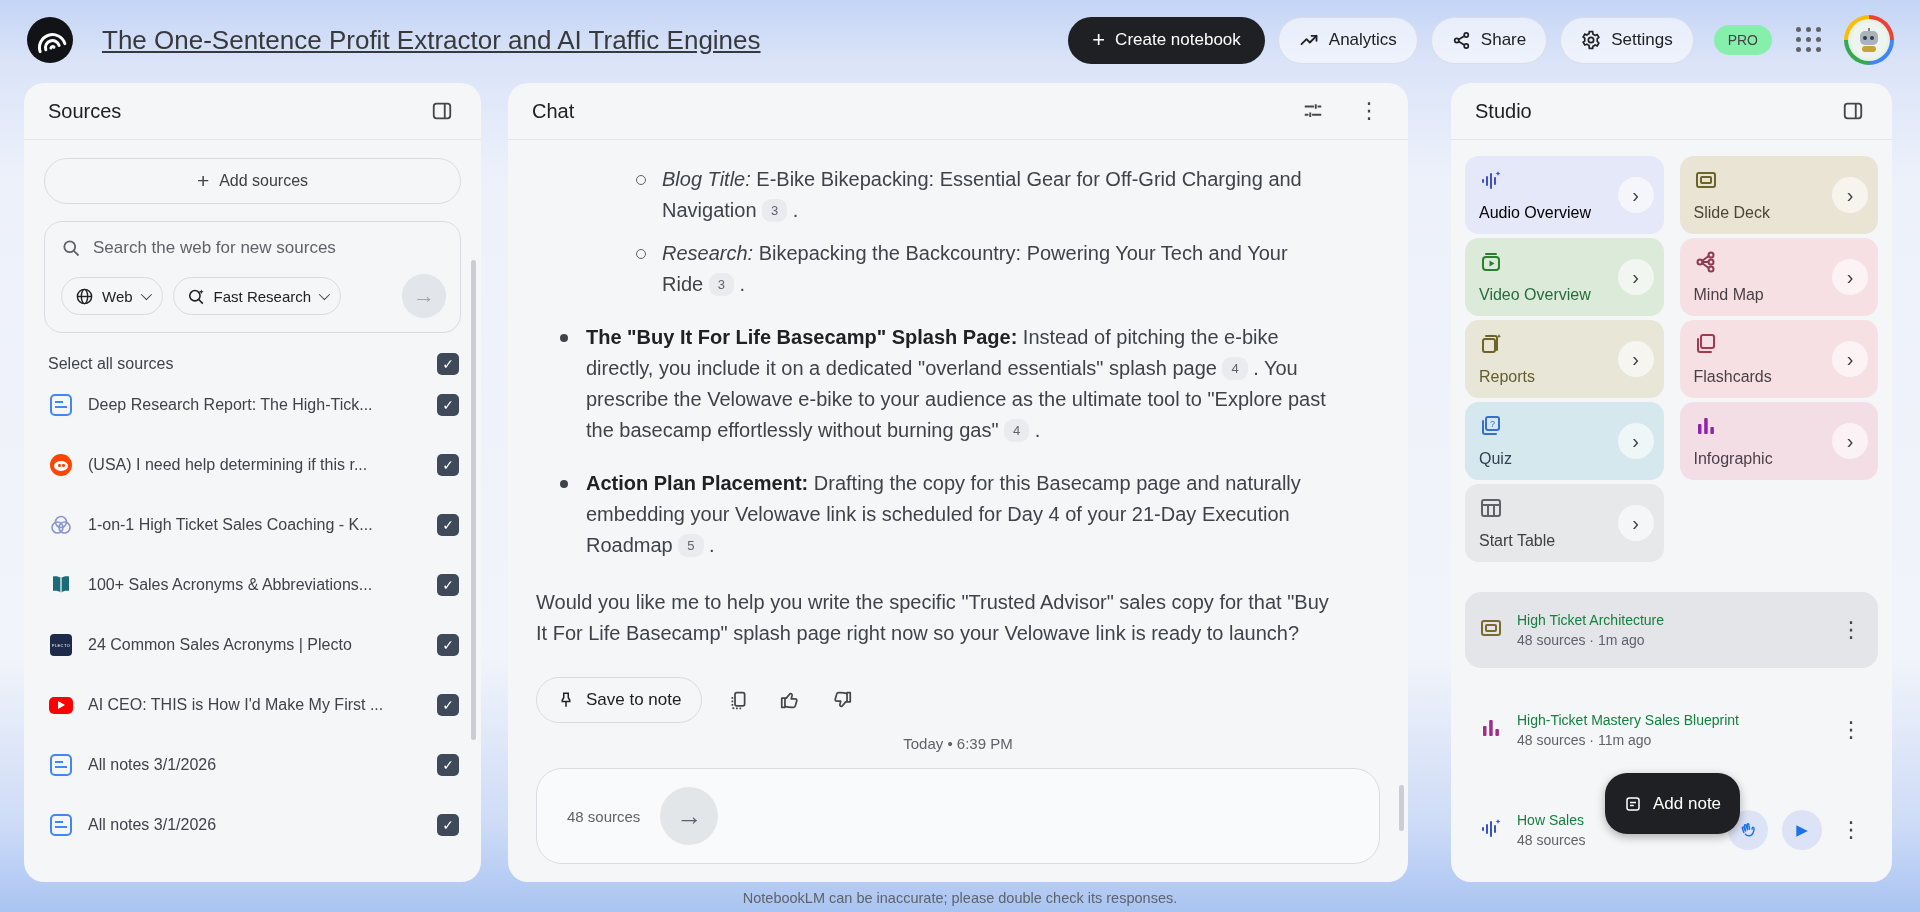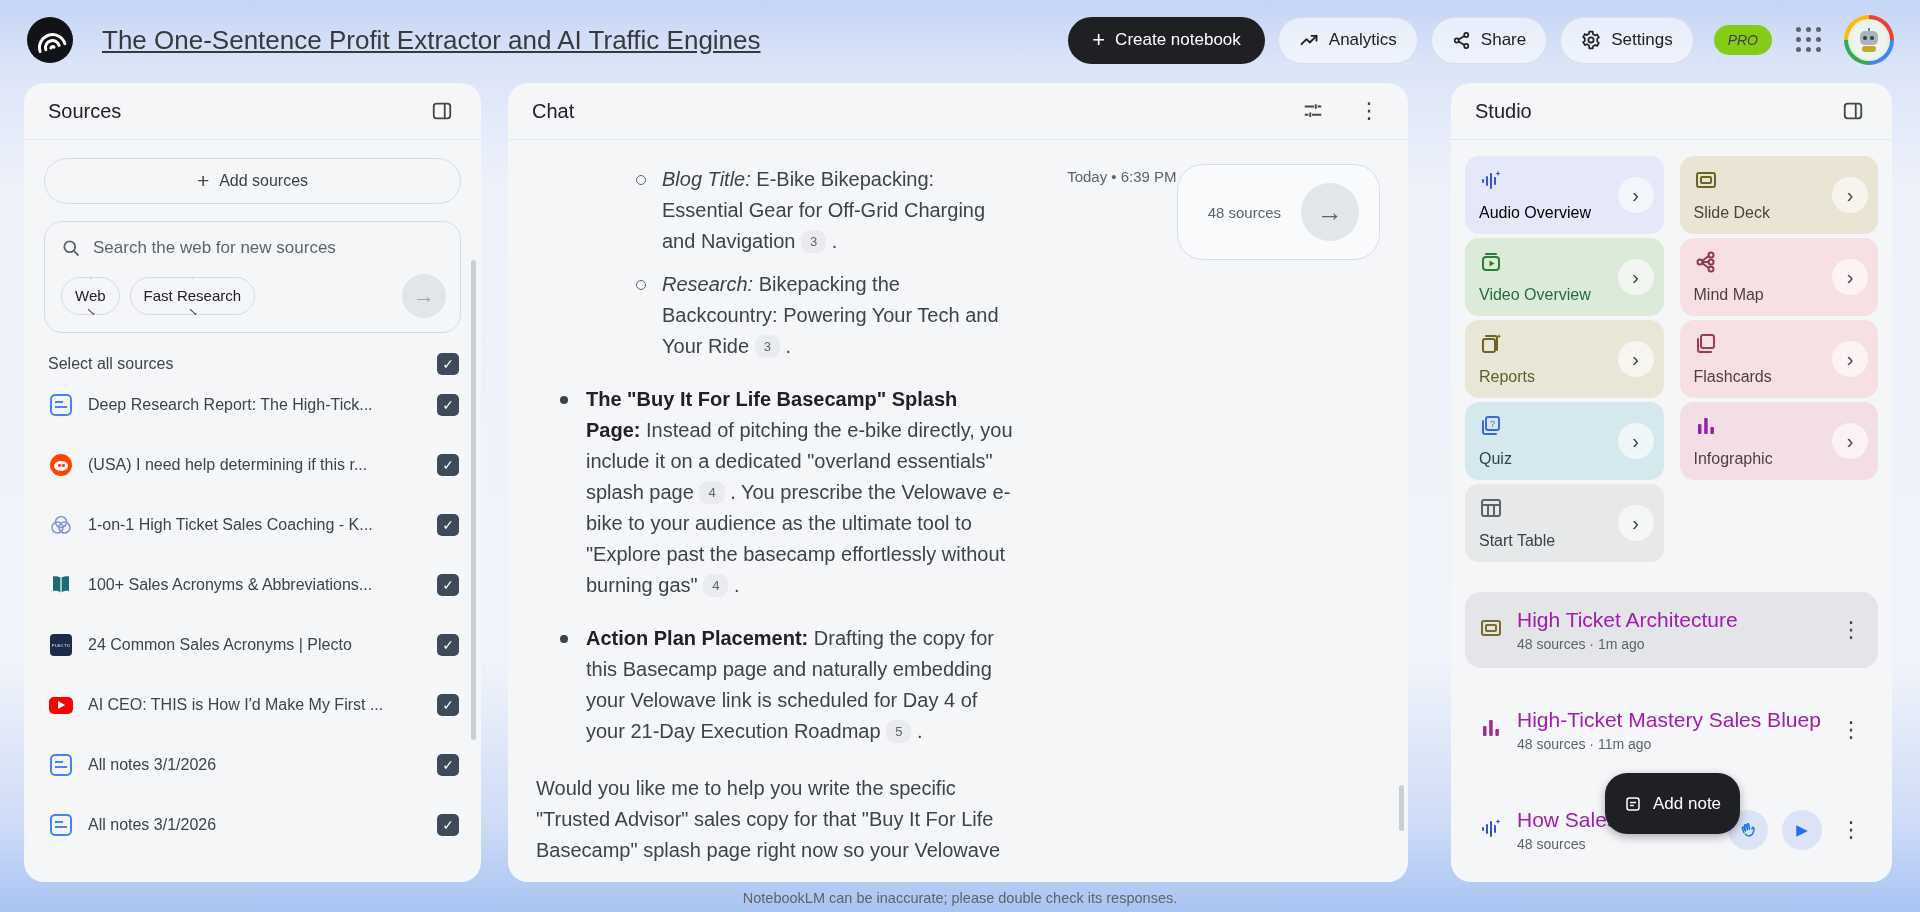--- a/index.html
+++ b/index.html
@@ -8,21 +8,21 @@
     font-family:"Liberation Sans", sans-serif;
     background:linear-gradient(180deg,#c5d5f6 0%,#dbe4f8 7%,#edf1fa 20%,#f1f4fa 72%,#cfdcf7 90%,#a9c4f2 100%);
     color:#202124;
   }
   
   .header { position:absolute; top:0; left:0; right:0; height:80px; display:flex; align-items:center; padding:0 26px; }
   .logo { width:48px; height:48px; flex:0 0 auto; }
   .nb-title { font-size:26px; color:#37393d; margin-left:28px; flex:1; white-space:nowrap; overflow:hidden;text-decoration:underline; }
   .hbtn { display:flex; align-items:center; gap:10px; height:47px; border-radius:24px; padding:0 20px; font-size:17px; color:#202124; background:rgba(255,255,255,.55); border:1px solid #d9dee8; margin-left:13px; cursor:pointer; white-space:nowrap; }
   .hbtn.dark { background:#1f2023; color:#fff; border:none; padding:0 24px; }
-  .pro { background:#84cc16; border-radius:15px; padding:7px 14px; font-size:14px; color:#444; margin-left:20px;font-style:italic; }
+  .pro { background:#86efac; border-radius:15px; padding:7px 14px; font-size:14px; color:#444; margin-left:20px; }
   .apps { display:grid; grid-template-columns:repeat(3,6px); grid-template-rows:repeat(3,6px); gap:4px; margin-left:24px; cursor:pointer; }
   .apps i { width:5px; height:5px; border-radius:50%; background:#5f6368; }
   .avatar { width:50px; height:50px; border-radius:50%; margin-left:22px; background:conic-gradient(#ea4335 0 25%,#4285f4 25% 50%,#34a853 50% 75%,#fbbc04 75% 100%); display:flex; align-items:center; justify-content:center; cursor:pointer; }
   .avatar .inner { width:42px; height:42px; border-radius:50%; background:radial-gradient(#eef5ee 55%,#cde3cf); display:flex; align-items:center; justify-content:center; }
   .robot { width:22px; height:24px; position:relative; }
   .robot .head { position:absolute; top:3px; left:2px; width:18px; height:14px; border-radius:5px; background:#aab3bc; }
   .robot .eye { position:absolute; top:8px; width:4px; height:4px; border-radius:50%; background:#2f3b46; }
   .robot .body { position:absolute; top:18px; left:4px; width:14px; height:6px; border-radius:3px; background:#c7a432; }
   .robot .ant { position:absolute; top:0; left:10px; width:2px; height:4px; background:#7c858d; }
 
@@ -38,41 +38,41 @@
 
   
   .s-body { padding:18px 20px 0 20px; height:calc(100% - 57px); position:relative; }
   .add-sources { width:100%; height:46px; border-radius:23px; border:1px solid #d8dce2; background:transparent; font-size:16px; color:#3c4043; display:flex; align-items:center; justify-content:center; gap:10px; cursor:pointer; }
   .add-sources .plus { font-size:21px; color:#444; }
   .search-card { margin-top:17px; border:1px solid #d8dce2; border-radius:18px; padding:16px 14px 14px 16px; }
   .search-row { display:flex; align-items:center; gap:12px; }
   .search-row input { flex:1; border:none; background:transparent; outline:none; font-size:17px; color:#3c4043; font-family:inherit; }
   .search-row input::placeholder { color:#5f6368; }
   .chip-row { margin-top:16px; display:flex; align-items:center; gap:10px; }
-  .chip { display:inline-flex; align-items:center; gap:8px; height:38px; border:1px solid #d8dce2; border-radius:19px; padding:0 13px; font-size:15px; color:#202124; background:transparent; cursor:pointer;flex-direction:column; }
+  .chip { display:inline-flex; align-items:center; gap:8px; height:38px; border:1px solid #d8dce2; border-radius:19px; padding:0 13px; font-size:15px; color:#202124; background:transparent; cursor:pointer; }
   .chev { width:8px; height:8px; border-right:1.8px solid #444; border-bottom:1.8px solid #444; transform:rotate(45deg) translateY(-2px); }
   .circle-btn { width:44px; height:44px; border-radius:50%; border:none; background:#e2e5e9; color:#a0a6ad; font-size:22px; display:flex; align-items:center; justify-content:center; cursor:pointer; margin-left:auto; }
   .select-all { margin-top:20px; display:flex; align-items:center; justify-content:space-between; padding:0 2px 0 4px; font-size:16px; color:#3f4349; }
   .checkbox { width:22px; height:22px; border-radius:5px; background:#3e4a59; color:#fff; font-size:14px; display:flex; align-items:center; justify-content:center; cursor:pointer; flex:0 0 auto; }
   .src-row { display:flex; align-items:center; gap:14px; height:60px; padding:0 2px 0 4px; cursor:pointer; }
   .src-title { flex:1; font-size:16px; color:#3f4349; white-space:nowrap; overflow:hidden; text-overflow:ellipsis; }
   .src-ic { width:26px; height:26px; flex:0 0 auto; display:flex; align-items:center; justify-content:center; }
   .ic-doc { width:22px; height:22px; border:2px solid #4285f4; border-radius:5px; position:relative; }
   .ic-doc::before { content:""; position:absolute; left:3px; top:5px; width:8px; height:2px; background:#4285f4; }
   .ic-doc::after { content:""; position:absolute; left:3px; top:10px; width:12px; height:2px; background:#4285f4; }
   .ic-reddit { width:22px; height:22px; border-radius:50%; background:#ff4500; position:relative; }
   .ic-reddit::before { content:""; position:absolute; left:4px; top:7px; width:14px; height:10px; border-radius:50%; background:#fff; }
   .ic-reddit::after { content:""; position:absolute; left:8px; top:10px; width:2.5px; height:2.5px; border-radius:50%; background:#ff4500; box-shadow:4px 0 0 #ff4500; }
   .ic-plecto { width:22px; height:22px; background:#1e2a4a; border-radius:4px; color:#fff; font-size:4px; letter-spacing:.4px; display:flex; align-items:center; justify-content:center; }
   .ic-yt { width:24px; height:17px; background:#f00; border-radius:5px; position:relative; }
   .ic-yt::before { content:""; position:absolute; left:9px; top:4.5px; border-left:7px solid #fff; border-top:4px solid transparent; border-bottom:4px solid transparent; }
   .v-scroll { position:absolute; width:5px; border-radius:3px; background:#c9cdd4; }
 
   
-  .c-body { height:calc(100% - 57px); display:flex; flex-direction:row; padding:24px 28px 18px 28px; position:relative;justify-content:space-between; }
+  .c-body { height:calc(100% - 57px); display:flex; flex-direction:column; padding:24px 28px 18px 28px; position:relative;justify-content:space-between; }
   .chat-scroll { flex:1; overflow:hidden; font-size:20px; line-height:1.55; color:#3f4349; padding-right:50px; }
   ul.subs { list-style:none; margin-left:98px; }
   ul.subs li { position:relative; padding-left:28px; margin-bottom:12px; }
   ul.subs li::before { content:""; position:absolute; left:2px; top:11px; width:8px; height:8px; border:1.6px solid #5f6368; border-radius:50%; }
   ul.mains { list-style:none; margin-left:22px; margin-top:22px; }
   ul.mains li { position:relative; padding-left:28px; margin-bottom:22px; }
   ul.mains li::before { content:""; position:absolute; left:2px; top:12px; width:8px; height:8px; background:#3f4349; border-radius:50%; }
   .lead-b { font-weight:700; color:#202124; }
   .lead-i { font-style:italic; }
   .cite { display:inline-block; background:#e9ebef; border-radius:9px; padding:0 9px; font-size:13px; line-height:23px; color:#5f6368; vertical-align:2px; cursor:pointer; }
@@ -91,21 +91,21 @@
   
   .st-body { padding:16px 14px 0 14px; height:calc(100% - 57px); position:relative; }
   .tiles { display:grid; grid-template-columns:1fr 1fr; column-gap:16px; row-gap:4px; }
   .tile { height:78px; border-radius:14px; padding:12px 14px; position:relative; cursor:pointer; display:flex; flex-direction:column; justify-content:space-between; }
   .tile .tlabel { font-size:16px; }
   .tile .tchev { position:absolute; right:10px; top:50%; transform:translateY(-50%); width:36px; height:36px; border-radius:50%; background:rgba(255,255,255,.6); border:none; color:#3c4043; font-size:20px; display:flex; align-items:center; justify-content:center; cursor:pointer; }
   .notes { margin-top:30px; display:flex; flex-direction:column; gap:24px; }
   .note-row { height:76px; border-radius:16px; display:flex; align-items:center; gap:14px; padding:0 12px 0 14px; cursor:pointer; }
   .note-row.sel { background:#e3e5e8; }
   .note-main { flex:1; min-width:0; }
-  .note-title { font-size:21px; color:#a21caf; white-space:nowrap; overflow:hidden; }
+  .note-title { font-size:14px; color:#15803d; white-space:nowrap; overflow:hidden; }
   .note-meta { font-size:14px; color:#5f6368; margin-top:4px; }
   .nctl { width:40px; height:40px; border-radius:50%; border:none; background:#dde3f6; display:flex; align-items:center; justify-content:center; cursor:pointer; flex:0 0 auto; }
   .play-glyph { color:#1a73e8; font-size:15px; }
   .add-note { position:absolute; left:154px; bottom:48px; height:61px; border-radius:22px; background:#1f2023; color:#fff; border:none; display:flex; align-items:center; gap:11px; padding:0 19px; font-size:17px; cursor:pointer; box-shadow:0 3px 10px rgba(0,0,0,.3); font-family:inherit; z-index:5; }
 </style>
 </head>
 <body>
 
 <div class="header">
   <svg class="logo" viewBox="0 0 48 48">

